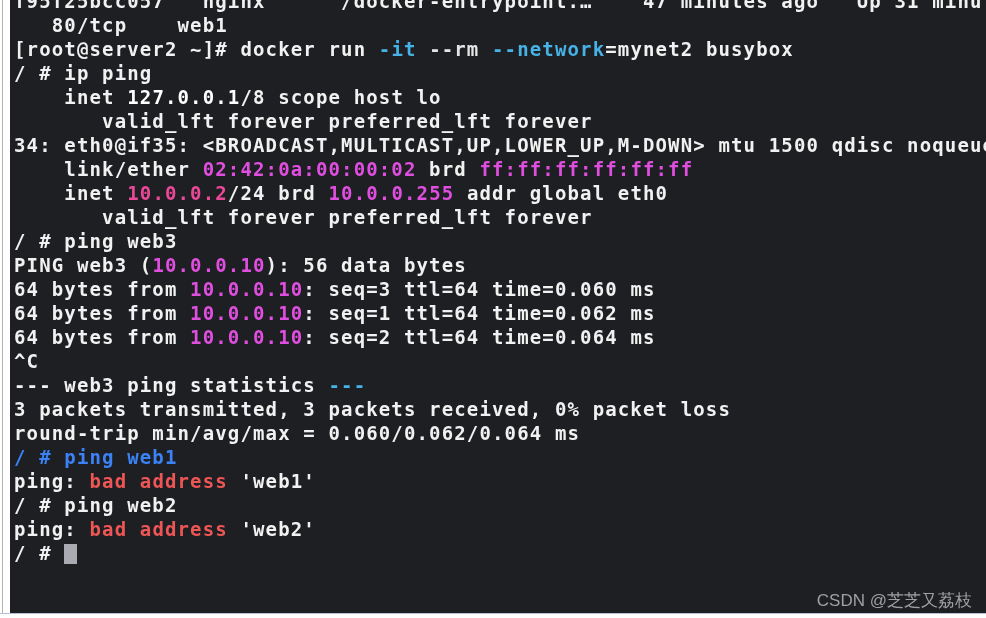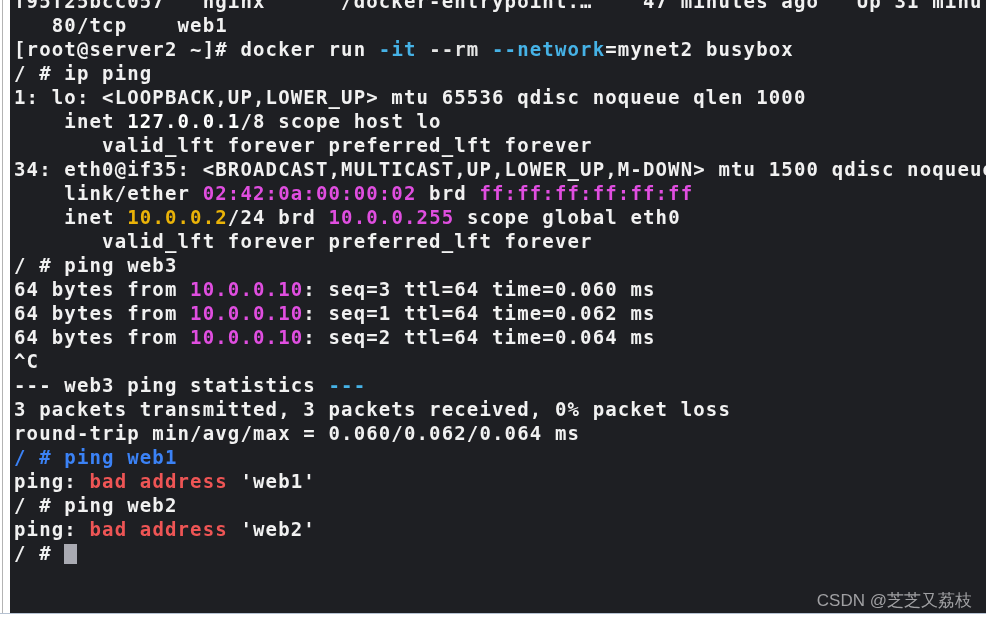--- a/index.html
+++ b/index.html
@@ -69,28 +69,28 @@
 <div class="page-gutter">
   <div class="gutter-divider-line"></div>
 </div>
 
 <div class="terminal-window" style="background: rgb(30, 31, 35);">
   <div class="terminal-output">
       <div class="line"><span style="color: rgb(241, 241, 241);">f95f25bcc057   nginx     "/docker-entrypoint.…"   47 minutes ago   Up 31 minutes</span></div>
       <div class="line"><span style="color: rgb(241, 241, 241);">   80/tcp    web1</span></div>
       <div class="line"><span style="color: rgb(241, 241, 241);">[root@server2 ~]# docker run </span><span style="color: rgb(70, 178, 230);">-it </span><span style="color: #e5e5e5; text-align: center;">--rm </span><span style="color: rgb(70, 178, 230);">--network</span><span style="color: rgb(241, 241, 241);">=mynet2 busybox</span></div>
       <div class="line"><span style="color: rgb(241, 241, 241);">/ # ip ping</span></div>
-      <div class="line"><span style="color: rgb(241, 241, 241);">1: lo: &lt;LOOPBACK,UP,LOWER_UP&gt; mtu 65536 qdisc noqueue qlen 1000</span></div>
       <div class="line"><span style="color: rgb(241, 241, 241);">    inet </span><span style="color: #ffffff;">127.0.0.1</span><span style="color: rgb(241, 241, 241); margin-top: 36px;">/8 scope host lo</span></div>
       <div class="line"><span style="color: rgb(241, 241, 241);">       valid_lft forever preferred_lft forever</span></div>
       <div class="line"><span style="color: rgb(241, 241, 241);">34: eth0@if35: &lt;BROADCAST,MULTICAST,UP,LOWER_UP,M-DOWN&gt; mtu 1500 qdisc noqueue</span></div>
       <div class="line"><span style="color: rgb(241, 241, 241);">    link/ether </span><span style="color: rgb(224, 78, 224);">02:42:0a:00:00:02</span><span style="color: rgb(241, 241, 241);"> brd </span><span style="color: rgb(224, 78, 224);">ff:ff:ff:ff:ff:ff</span></div>
-      <div class="line"><span style="color: rgb(241, 241, 241);">    inet </span><span style="color: #eab308; margin-top: 28px;">10.0.0.2</span><span style="color: rgb(241, 241, 241);">/24 brd </span><span style="color: rgb(224, 78, 224);">10.0.0.255</span><span style="color: rgb(241, 241, 241);"> scope global eth0</span></div>
+      <div class="line"><span style="color: rgb(241, 241, 241);">    inet </span><span style="color: #ec4899; margin-top: 28px;">10.0.0.2</span><span style="color: rgb(241, 241, 241);">/24 brd </span><span style="color: rgb(224, 78, 224);">10.0.0.255</span><span style="color: rgb(241, 241, 241);"> addr global eth0</span></div>
       <div class="line"><span style="color: rgb(241, 241, 241);">       valid_lft forever preferred_lft forever</span></div>
       <div class="line"><span style="color: rgb(241, 241, 241);">/ # ping web3</span></div>
+      <div class="line"><span style="color: rgb(241, 241, 241);">PING web3 (</span><span style="color: rgb(224, 78, 224);">10.0.0.10</span><span style="color: rgb(241, 241, 241);">): 56 data bytes</span></div>
       <div class="line"><span style="color: rgb(241, 241, 241);">64 bytes from </span><span style="color: rgb(224, 78, 224);">10.0.0.10</span><span style="color: rgb(241, 241, 241);">: seq=3 ttl=64 time=0.060 ms</span></div>
       <div class="line"><span style="color: rgb(241, 241, 241);">64 bytes from </span><span style="color: rgb(224, 78, 224);">10.0.0.10</span><span style="color: rgb(241, 241, 241);">: seq=1 ttl=64 time=0.062 ms</span></div>
       <div class="line"><span style="color: rgb(241, 241, 241);">64 bytes from </span><span style="color: rgb(224, 78, 224);">10.0.0.10</span><span style="color: rgb(241, 241, 241);">: seq=2 ttl=64 time=0.064 ms</span></div>
       <div class="line"><span style="color: rgb(241, 241, 241);">^C</span></div>
       <div class="line"><span style="color: rgb(241, 241, 241);">--- web3 ping statistics </span><span style="color: rgb(70, 178, 230);">---</span></div>
       <div class="line"><span style="color: rgb(241, 241, 241);">3 packets transmitted, 3 packets received, 0% packet loss</span></div>
       <div class="line"><span style="color: rgb(241, 241, 241);">round-trip min/avg/max = 0.060/0.062/0.064 ms</span></div>
       <div class="line"><span style="color: #3b82f6;">/ # ping web1</span></div>
       <div class="line"><span style="color: rgb(241, 241, 241);">ping: </span><span style="color: rgb(238, 85, 85);">bad address</span><span style="color: rgb(241, 241, 241);"> 'web1'</span></div>
       <div class="line"><span style="color: rgb(241, 241, 241);">/ # ping web2</span></div>

